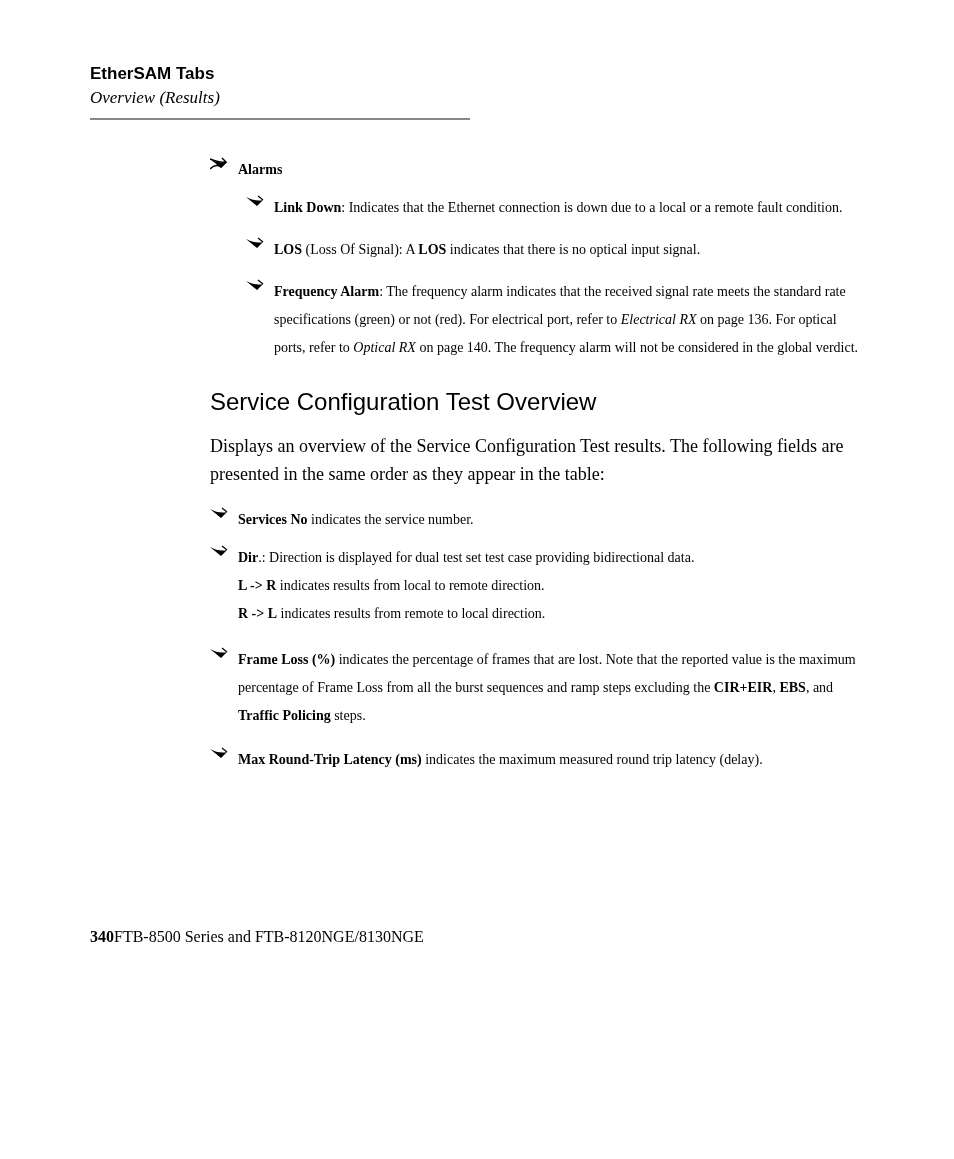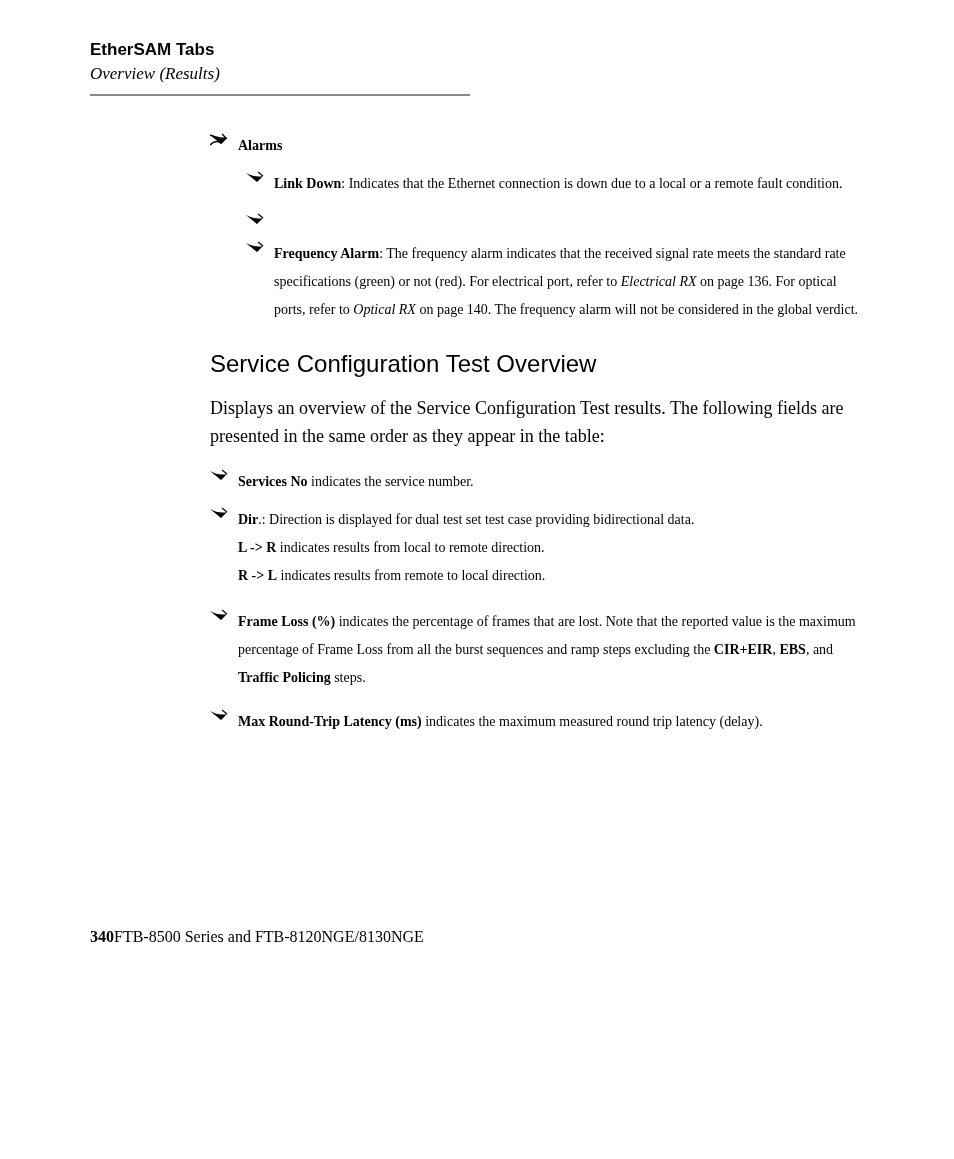--- a/index.html
+++ b/index.html
@@ -7,21 +7,21 @@
     padding: 0;
     background: #fff;
     font-family: Georgia, "Times New Roman", serif;
     color: #000;
   }
   .page {
     width: 954px;
     height: 1010px;
     position: relative;
     box-sizing: border-box;
-    padding: 32px 90px 0 90px;
+    padding: 56px 90px 0 90px;
   }
   .header-title {
     font-family: Verdana, Arial, sans-serif;
     font-weight: 700;
     font-size: 17px;
     margin: 8px 0 2px 0;
   }
   .header-sub {
     font-style: italic;
     font-size: 17px;
@@ -121,20 +121,23 @@
         </span>
       </div>
 
       <div class="bullet-row">
         <span class="arrow">
           <svg width="18" height="14" viewBox="0 0 18 14">
               <path d="M0 2 Q9 7 17 5 L11 11" fill="#000"></path>
               <path d="M17 5 L12 1" stroke="#000" stroke-width="1.3" fill="none"></path>
             </svg>
         </span>
+        <span class="li-body">
+          <span class="b">LOS</span><span> (Loss Of Signal): A </span><span class="b">LOS</span><span> indicates that there is no optical input signal.</span>
+        </span>
       </div>
 
       <div class="bullet-row">
         <span class="arrow">
           <svg width="18" height="14" viewBox="0 0 18 14">
               <path d="M0 2 Q9 7 17 5 L11 11" fill="#000"></path>
               <path d="M17 5 L12 1" stroke="#000" stroke-width="1.3" fill="none"></path>
             </svg>
         </span>
         <span class="li-body">

